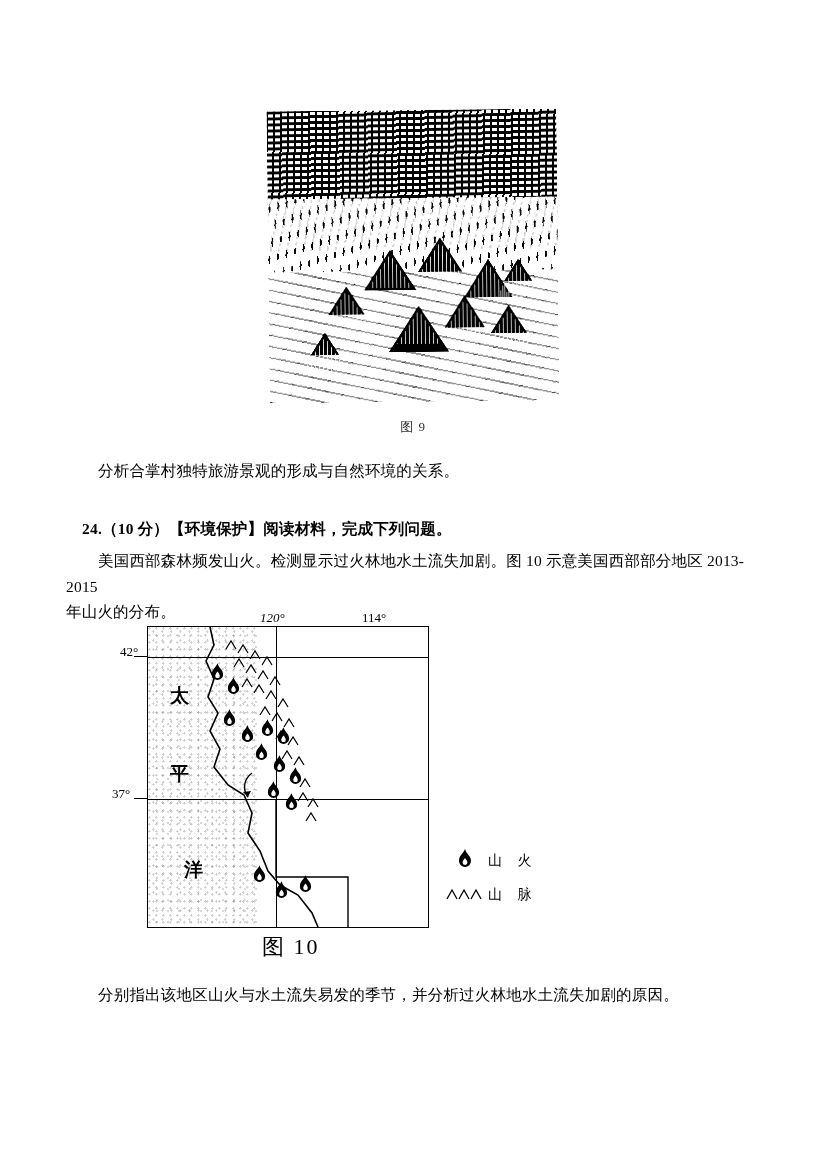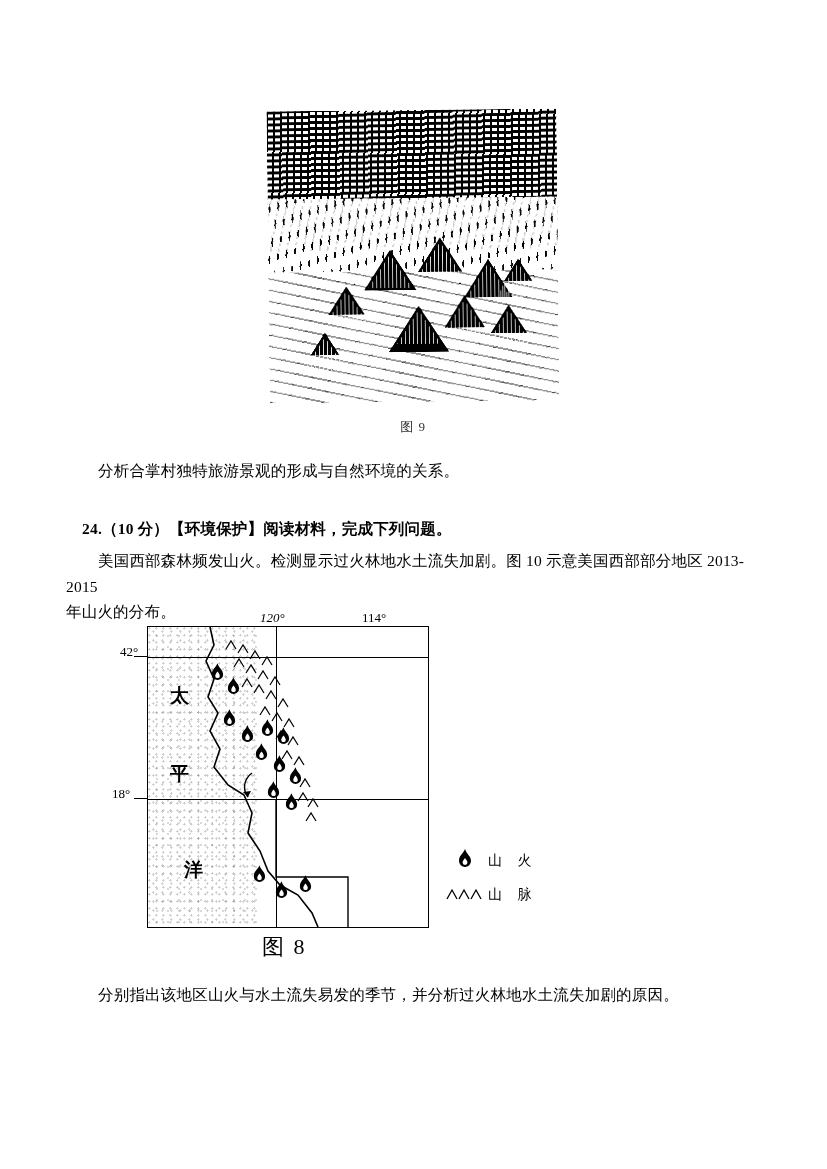--- a/index.html
+++ b/index.html
@@ -243,21 +243,21 @@
   </div>
 
   <div class="para q24-body">
     <span class="indent"></span><span>美国西部森林频发山火。检测显示过火林地水土流失加剧。图 10 示意美国西部部分地区 2013-2015</span><br>
     <span>年山火的分布。</span>
   </div>
 
   <div class="map-wrap">
 
     <div class="axis-lbl" style="left:8px; top:30px;">42°</div>
-    <div class="axis-lbl" style="left:0px; top:172px;">18°</div>
+    <div class="axis-lbl" style="left:0px; top:172px;">37°</div>
     <div class="axis-lbl" style="left:148px; top:-4px;font-style:italic;">120°</div>
     <div class="axis-lbl" style="left:250px; top:-4px;">114°</div>
 
     <div style="position:absolute; left:22px; top:42px; width:14px; height:1.4px; background:#000;"></div>
     <div style="position:absolute; left:22px; top:184px; width:14px; height:1.4px; background:#000;"></div>
 
     <div class="map-frame">
       <div class="ocean-shade"></div>
 
       <div class="grid-v" style="left:128px;"></div>
@@ -405,18 +405,18 @@
           <svg viewBox="0 0 40 16" width="40" height="16">
             <path d="M2 14 l5 -9 l5 9" fill="none" stroke="#000" stroke-width="1.3"></path>
             <path d="M14 14 l5 -9 l5 9" fill="none" stroke="#000" stroke-width="1.3"></path>
             <path d="M26 14 l5 -9 l5 9" fill="none" stroke="#000" stroke-width="1.3"></path>
           </svg>
         </span>
         <span class="legend-text">山 脉</span>
       </div>
     </div>
 
-    <div class="fig-num">图 8</div>
+    <div class="fig-num">图 10</div>
   </div>
 
   <div class="para p-q24tail">分别指出该地区山火与水土流失易发的季节，并分析过火林地水土流失加剧的原因。</div>
 
 </div>
 
 </body></html>

